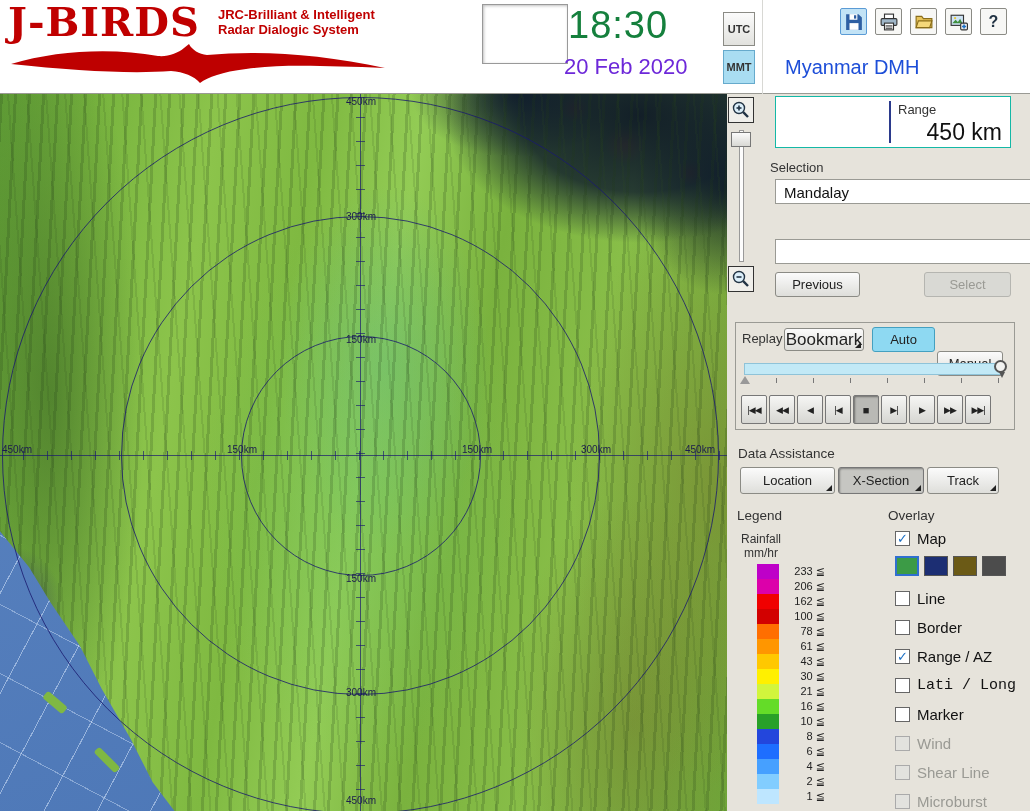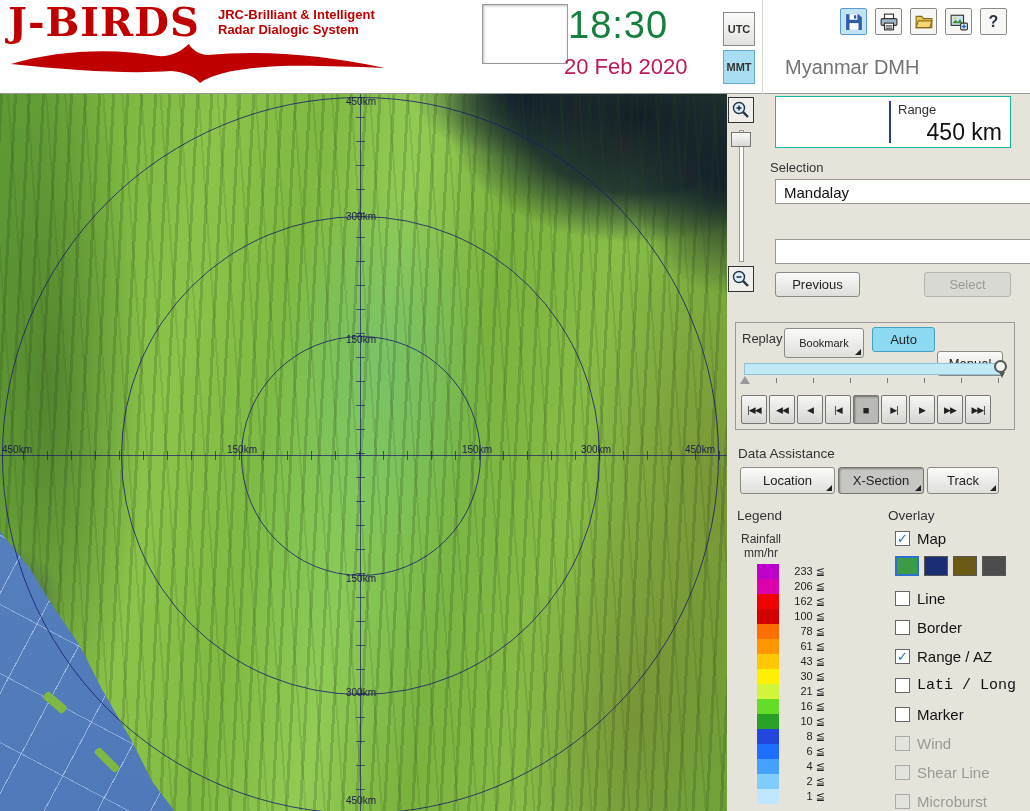--- a/index.html
+++ b/index.html
@@ -6,32 +6,32 @@
   #app{position:relative;width:1030px;height:811px;overflow:hidden;
        font-family:"Liberation Sans","DejaVu Sans",sans-serif;background:#E6E3DB;}
   
   .header{position:absolute;left:0;top:0;width:1030px;height:94px;background:#fff;border-bottom:1px solid #9a9a94;box-sizing:border-box;}
   .logo{position:absolute;left:8px;top:2px;width:400px;height:90px;}
   .logo-title{font-family:"DejaVu Serif","Liberation Serif",serif;font-weight:bold;font-size:40px;color:#C00000;letter-spacing:1px;line-height:40px;}
   .logo-sub{position:absolute;left:210px;top:5px;color:#C00000;font-weight:bold;font-size:13px;line-height:15px;white-space:nowrap;}
   .eagle{position:absolute;left:0px;top:40px;}
   .clock-box{position:absolute;left:482px;top:4px;width:84px;height:58px;background:#fff;border:1px solid #999;box-shadow:inset 1px 1px 3px rgba(0,0,0,.25);}
   .time{position:absolute;left:568px;top:4px;width:150px;font-size:38px;color:#15803d;letter-spacing:1px;}
-  .date{position:absolute;left:564px;top:54px;width:170px;font-size:22px;color:#be185d;}
+  .date{position:absolute;left:564px;top:54px;width:170px;font-size:22px;color:#6d28d9;}
   .tz-btn{position:absolute;left:723px;width:32px;height:34px;box-sizing:border-box;border:1px solid #8b8b85;background:linear-gradient(#fbfbfb,#e2e2de);
           font-size:11px;font-weight:bold;color:#333;display:flex;align-items:center;justify-content:center;cursor:pointer;}
   .tz-utc{top:12px;}
   .tz-mmt{top:50px;background:#A9DDF2;border-color:#66AACC;}
   .hdr-sep{position:absolute;left:762px;top:0;width:1px;height:94px;background:#d8d8d4;}
   .tool-btn{position:absolute;top:8px;width:27px;height:27px;box-sizing:border-box;border:1px solid #8b8b85;background:#f7f7f5;border-radius:2px;
             display:flex;align-items:center;justify-content:center;cursor:pointer;}
   .tool-save{left:840px;background:#C2E3F6;border-color:#5B9BD5;}
   .tool-print{left:875px;} .tool-open{left:910px;} .tool-export{left:945px;} .tool-help{left:980px;}
   .help-glyph{font-size:16px;font-weight:bold;color:#234;}
-  .station{position:absolute;left:785px;top:56px;font-size:20px;color:#737373;text-align:right;}
+  .station{position:absolute;left:785px;top:56px;font-size:20px;color:#1d4ed8;text-align:right;}
   
   .map{position:absolute;left:0;top:94px;width:727px;height:717px;overflow:hidden;background:#79B23E;}
   .map-base{position:absolute;inset:0;background:
     radial-gradient(ellipse 260px 170px at 88% 3%, rgba(12,22,38,.95) 0%, rgba(14,26,44,.8) 45%, rgba(20,32,50,0) 75%),
     radial-gradient(ellipse 150px 90px at 71% 0%, rgba(16,28,46,.9), rgba(16,28,46,0) 70%),
     radial-gradient(ellipse 130px 150px at 100% 13%, rgba(10,20,36,.88), rgba(10,20,36,0) 72%),
     radial-gradient(circle 20px at 86% 7%, rgba(216,162,72,.95), rgba(216,162,72,0) 100%),
     radial-gradient(circle 14px at 79% 2%, rgba(205,145,60,.9), rgba(205,145,60,0) 100%),
     radial-gradient(circle 13px at 95% 11%, rgba(195,135,55,.85), rgba(195,135,55,0) 100%),
     radial-gradient(ellipse 210px 430px at 98% 55%, rgba(125,112,42,.40), rgba(125,112,42,0) 70%),
@@ -242,21 +242,21 @@
     <div class="dd" style="top:145px;">
       <span class="dd-text"></span>
       <span class="dd-arrow">▼</span>
     </div>
 
     <div class="btn" style="left:48px;top:178px;width:85px;height:25px;">Previous</div>
     <div class="btn disabled" style="left:197px;top:178px;width:87px;height:25px;">Select</div>
 
     <div class="replay-box">
       <div class="replay-label">Replay</div>
-      <div class="btn corner" style="left:48px;top:5px;width:80px;height:30px;font-size:11px;">
+      <div class="btn corner" style="left:48px;top:5px;width:80px;height:23px;font-size:17px;">
         <span>Bookmark</span>
       </div>
       <div class="btn active-blue" style="left:136px;top:4px;width:63px;height:25px;">Auto</div>
       <div class="btn" style="left:201px;top:4px;width:66px;height:25px;margin-top:24px;">Manual</div>
 
       <div class="rtrack">
         <div class="rhandle"></div>
       </div>
       <div class="ltri"></div>
       <div class="rticks"></div>

